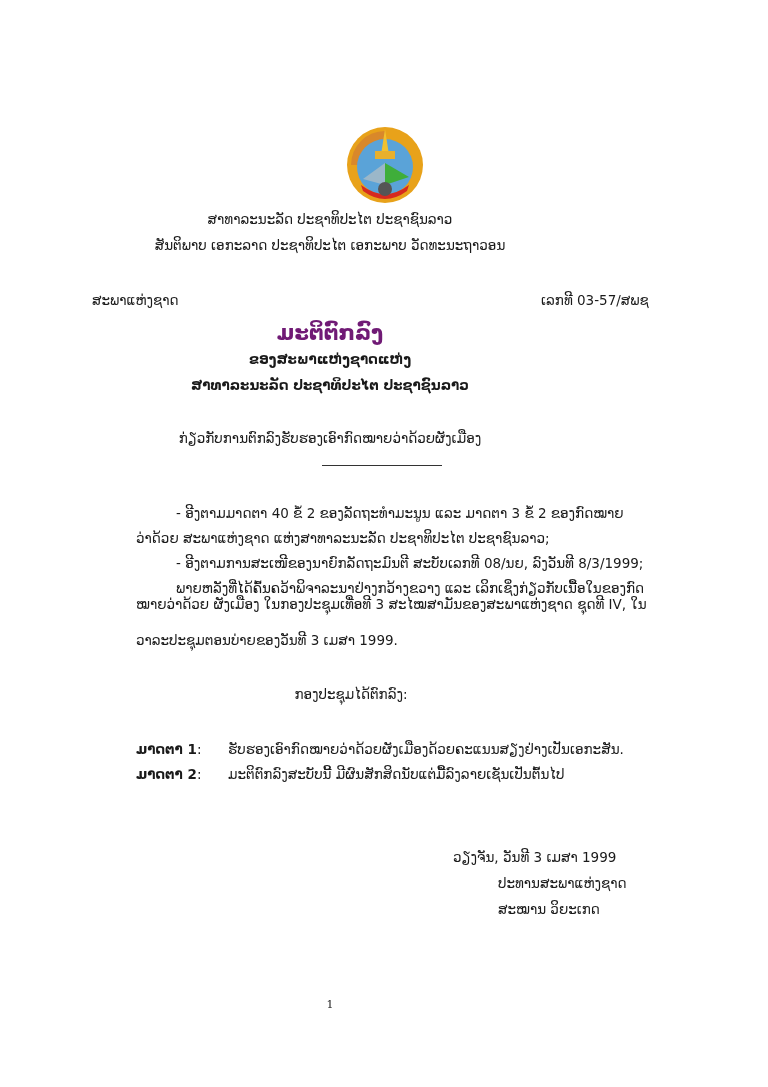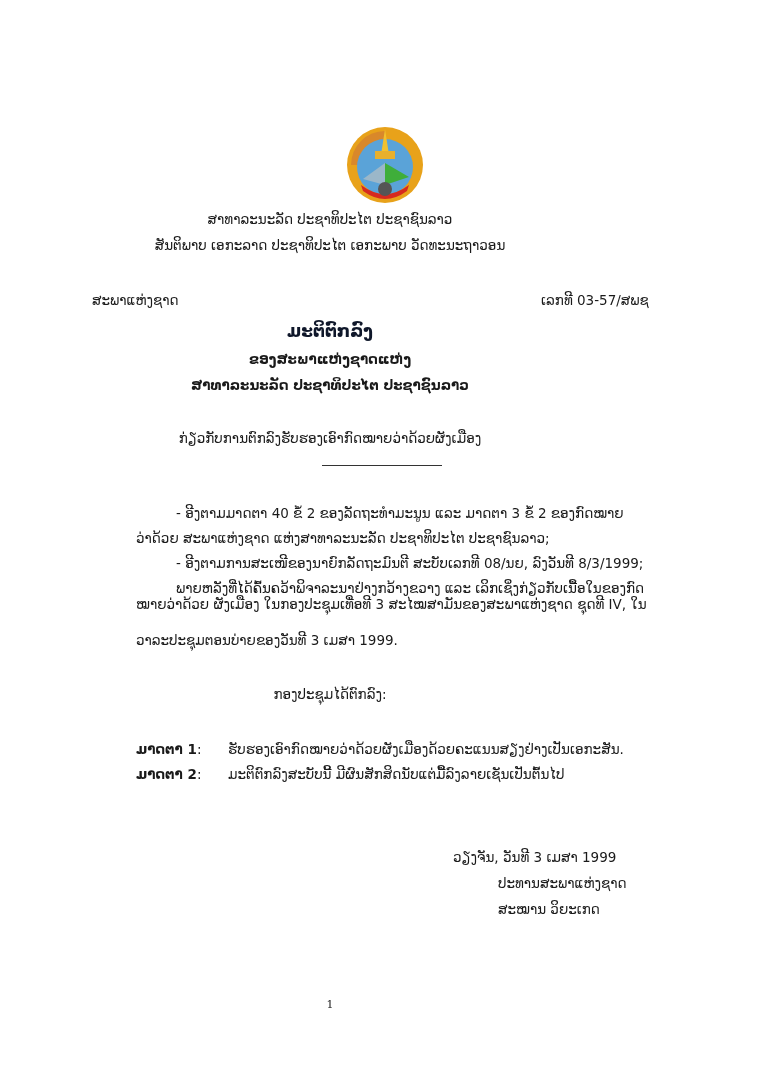--- a/index.html
+++ b/index.html
@@ -2,21 +2,21 @@
 <html><head>
 <meta charset="utf-8">
 <style>
   html, body { margin: 0; padding: 0; background: #ffffff; }
   body { width: 768px; height: 1087px; position: relative; overflow: hidden;
          font-family: "DejaVu Sans", "Liberation Sans", sans-serif; color: #1a1a1a; }
   .abs { position: absolute; white-space: nowrap; }
   .t13 { font-size: 13.5px; }
   .center { left: 0; width: 660px; text-align: center; }
   .bold { font-weight: bold; }
-  .red { color: #0f172a; font-size: 17px; font-weight: bold; }
+  .red { color: #701a75; font-size: 21px; font-weight: bold; }
   .rule { position: absolute; left: 322px; width: 120px; top: 465px; border-top: 1px solid #333; }
   .emblem { position: absolute; left: 341px; top: 121px; width: 88px; height: 86px; }
   .art-label { font-weight: bold; }
   .pagenum { font-family: "DejaVu Serif", "Liberation Serif", serif; font-size: 11px; }
 </style>
 </head>
 <body>
 
 <div class="emblem">
   <svg width="88" height="86" viewBox="0 0 88 86">
@@ -45,21 +45,21 @@
 <div class="abs center t13" style="top:430px;">ກ່ຽວກັບການຕົກລົງຮັບຮອງເອົາກົດໝາຍວ່າດ້ວຍຜັງເມືອງ</div>
 <div class="rule"></div>
 
 <div class="abs t13" style="left:176px; top:505px;">- ອີງຕາມມາດຕາ 40 ຂໍ້ 2 ຂອງລັດຖະທຳມະນູນ  ແລະ  ມາດຕາ  3  ຂໍ້  2  ຂອງກົດໝາຍ</div>
 <div class="abs t13" style="left:136px; top:530px;">ວ່າດ້ວຍ ສະພາແຫ່ງຊາດ ແຫ່ງສາທາລະນະລັດ ປະຊາທິປະໄຕ ປະຊາຊົນລາວ;</div>
 <div class="abs t13" style="left:176px; top:555px;">- ອີງຕາມການສະເໜີຂອງນາຍົກລັດຖະມົນຕີ ສະບັບເລກທີ 08/ນຍ, ລົງວັນທີ 8/3/1999;</div>
 <div class="abs t13" style="left:176px; top:580px;">ພາຍຫລັງທີ່ໄດ້ຄົ້ນຄວ້າພິຈາລະນາຢ່າງກວ້າງຂວາງ  ແລະ  ເລິກເຊິ່ງກ່ຽວກັບເນື້ອໃນຂອງກົດ</div>
 <div class="abs t13" style="left:136px; top:596px;">ໝາຍວ່າດ້ວຍ ຜັງເມືອງ ໃນກອງປະຊຸມເທື່ອທີ 3 ສະໄໝສາມັນຂອງສະພາແຫ່ງຊາດ ຊຸດທີ IV, ໃນ</div>
 <div class="abs t13" style="left:136px; top:632px;">ວາລະປະຊຸມຕອນບ່າຍຂອງວັນທີ 3 ເມສາ 1999.</div>
 
-<div class="abs center t13" style="top:686px;">ກອງປະຊຸມໄດ້ຕົກລົງ:</div>
+<div class="abs center t13" style="top:686px;padding-left:21px;">ກອງປະຊຸມໄດ້ຕົກລົງ:</div>
 
 <div class="abs t13" style="left:136px; top:741px;">
   <span class="art-label">ມາດຕາ 1</span><span>:</span>
 </div>
 <div class="abs t13" style="left:228px; top:741px;">ຮັບຮອງເອົາກົດໝາຍວ່າດ້ວຍຜັງເມືອງດ້ວຍຄະແນນສຽງຢ່າງເປັນເອກະສັນ.</div>
 <div class="abs t13" style="left:136px; top:766px;">
   <span class="art-label">ມາດຕາ 2</span><span>:</span>
 </div>
 <div class="abs t13" style="left:228px; top:766px;">ມະຕິຕົກລົງສະບັບນີ້ ມີຜົນສັກສິດນັບແຕ່ມື້ລົງລາຍເຊັນເປັນຕົ້ນໄປ</div>
 

